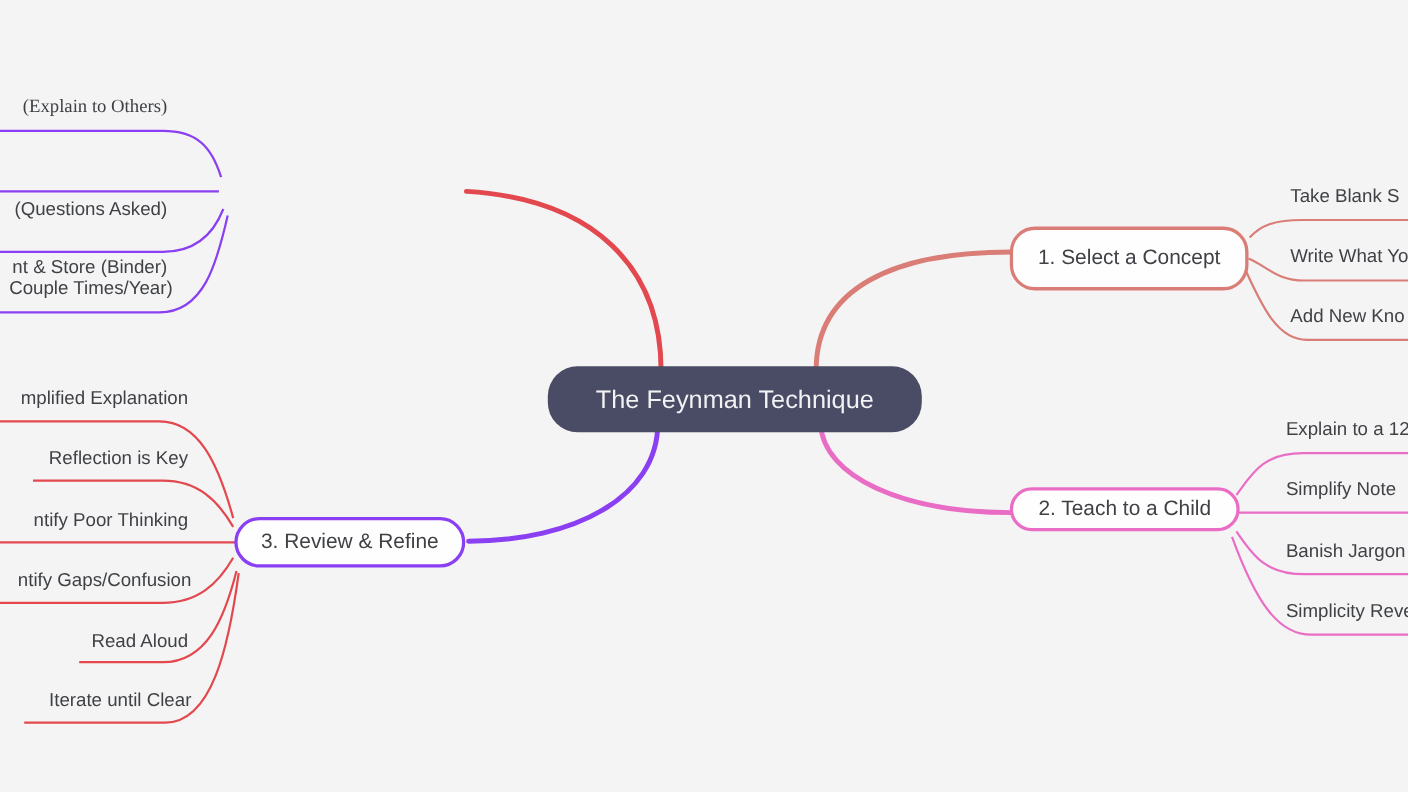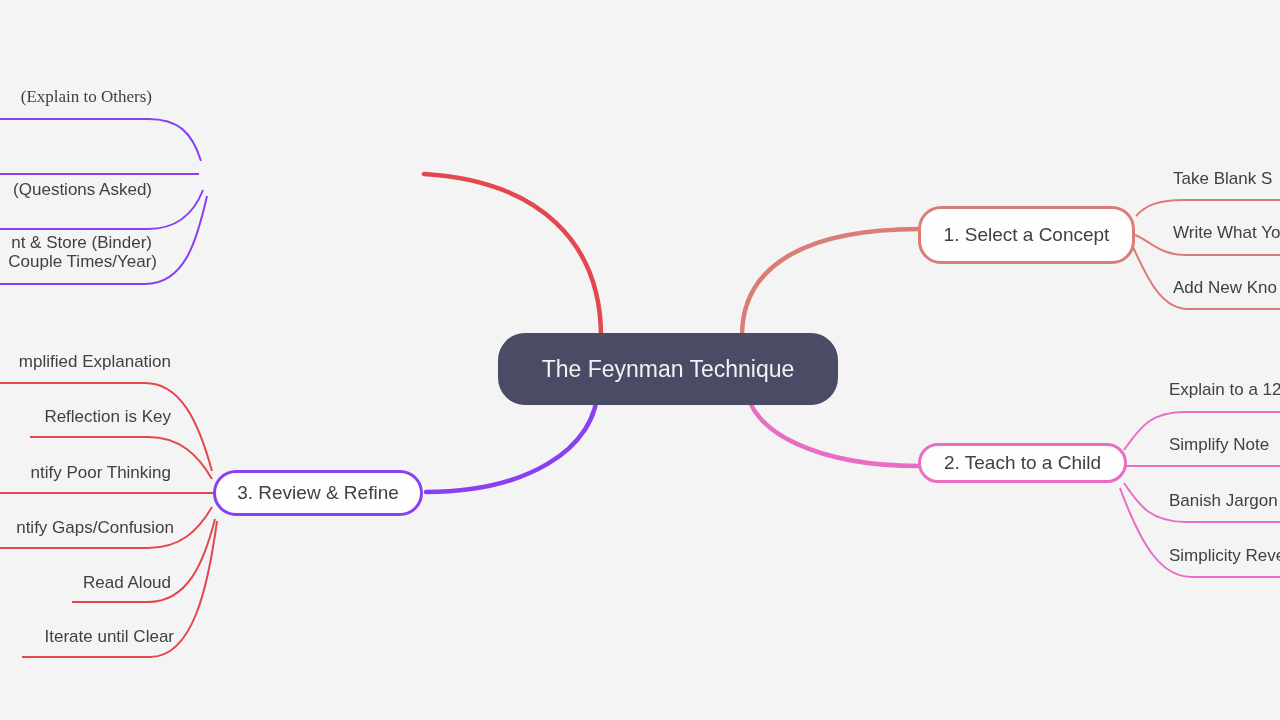--- a/index.html
+++ b/index.html
@@ -74,21 +74,21 @@
     <path d="M 1136 216 C 1146 205 1158 200 1184 200 H 1288" stroke-width="2" stroke="#d97d76"></path>
     <path d="M 1135 235 C 1152 242 1160 255 1186 255 H 1288" stroke-width="2" stroke="#d97d76"></path>
     <path d="M 1133 247 C 1148 280 1162 309 1188 309 H 1288" stroke-width="2" stroke="#d97d76"></path>
 
     <path d="M 1124 450 C 1138 431 1148 412 1184 412 H 1288" stroke-width="2" stroke="#ea6dc5"></path>
     <path d="M 1126 466 H 1288" stroke-width="2" stroke="#ea6dc5"></path>
     <path d="M 1124 483 C 1140 507 1152 522 1186 522 H 1288" stroke-width="2" stroke="#ea6dc5"></path>
     <path d="M 1120 488 C 1142 548 1162 577 1192 577 H 1288" stroke-width="2" stroke="#ea6dc5"></path>
   </svg>
 
-  <div class="node center" style="left: 498px; top: 333px; width: 340px; height: 72px; background-color: rgb(73, 76, 100);">The Feynman Technique</div>
+  <div class="node center" style="left: 498px; top: 333px; width: 340px; height: 60px; background-color: rgb(73, 76, 100);">The Feynman Technique</div>
 
   <div class="node" style="left: 918px; top: 206px; width: 217px; height: 58px; border-color: rgb(217, 125, 118);">1. Select a Concept</div>
 
   <div class="node" style="left: 918px; top: 443px; width: 209px; height: 40px; border-color: rgb(234, 109, 197);">2. Teach to a Child</div>
 
   <div class="node" style="left: 213px; top: 470px; width: 210px; height: 46px; border-color: rgb(138, 63, 242);">3. Review &amp; Refine</div>
 
 
   <div class="child-label" style="top:87px;  right:1128px;font-family:Liberation Serif, serif;">(Explain to Others)</div>
   <div class="child-label" style="top:142px; right:1128px;margin-top:38px;">(Questions Asked)</div>

